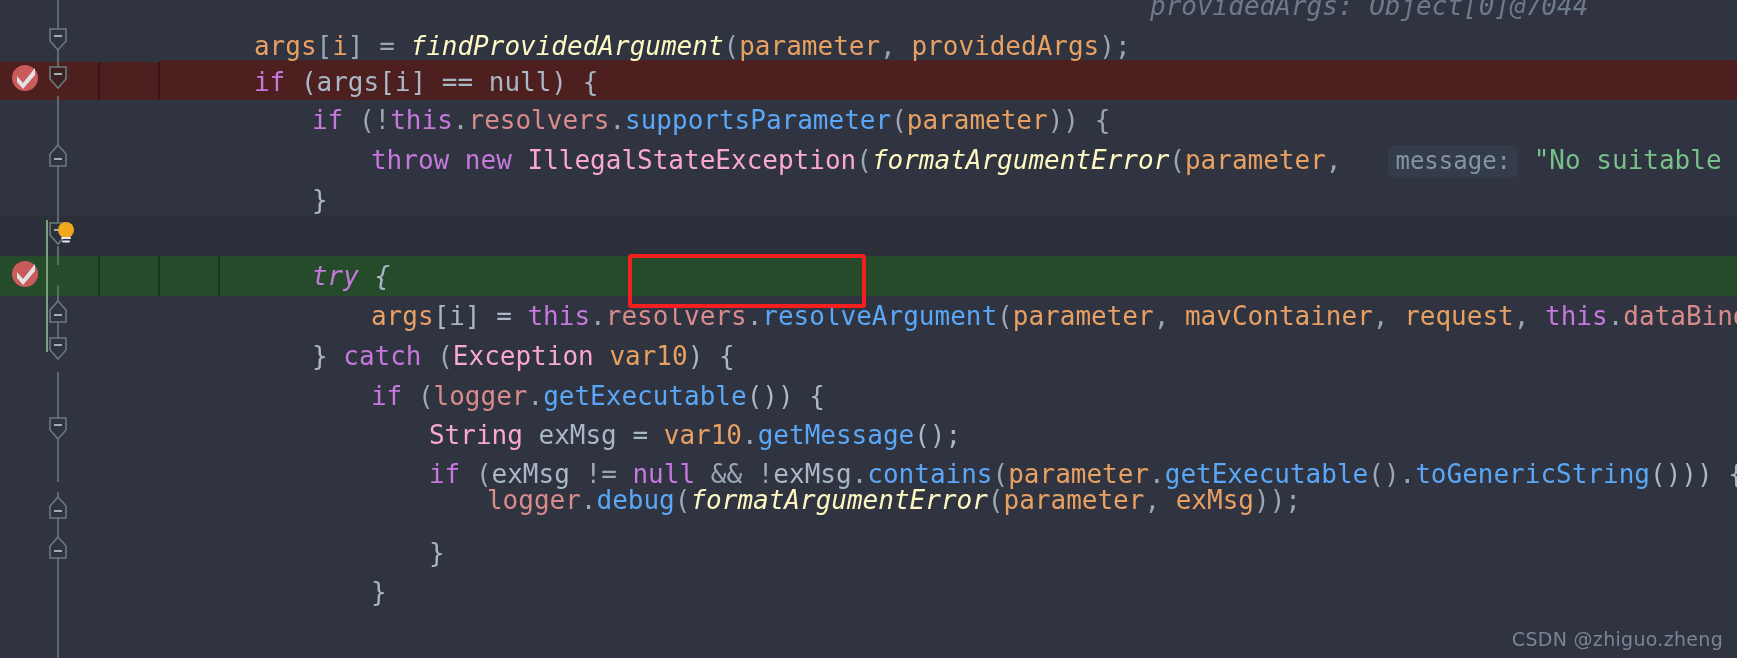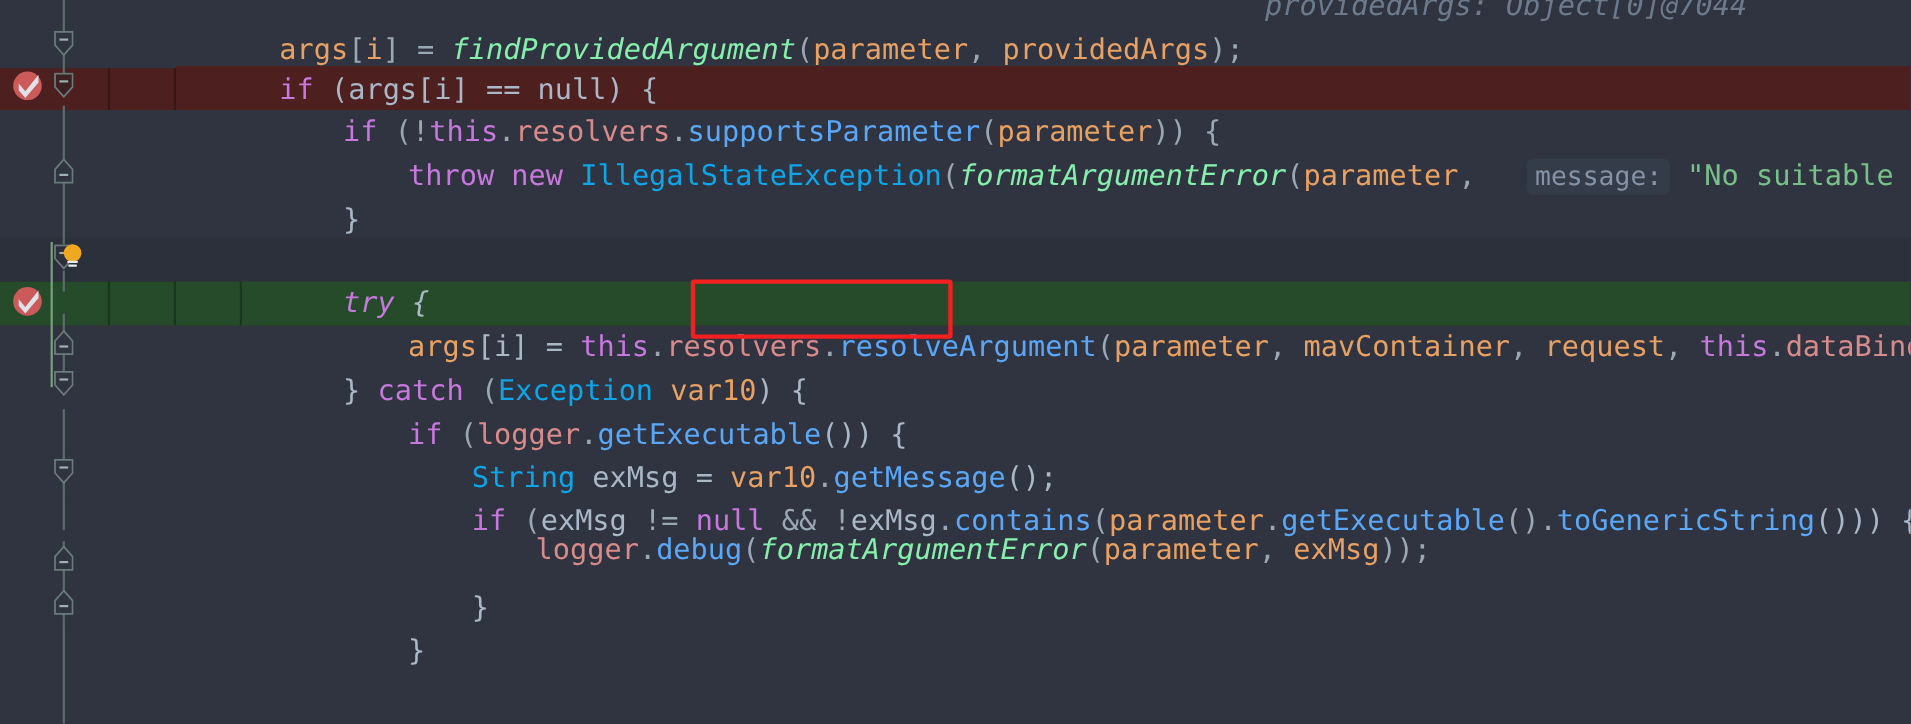--- a/index.html
+++ b/index.html
@@ -119,23 +119,23 @@
     z-index: 2;
   }
 
   
   .kw    { color: #c678dd; }            
   .plain { color: #a9b7c6; }
   .punct { color: #9aa7b5; }
   .var   { color: #e8a063; }            
   .fld   { color: #d98b8b; }            
   .meth  { color: #5ba7f7; }
-  .cls   { color: #0ea5e9; }
+  .cls   { color: #f9a8d4; }
   .str   { color: #78c08a; }
-  .ital  { color: #86efac; font-style: italic; text-align: center; }   
+  .ital  { color: #fef9c3; font-style: italic; text-align: center; }   
   .thisk { color: #c678dd; }
   .nullk { color: #c678dd; }
 
   
   .dbghint {
     color: #6d7a8c;
     font-style: italic;
   }
 
   
@@ -387,14 +387,15 @@
   </div>
 
   <div class="line" style="top:532px;">
     <span class="code" style="left:277px;">
       <span class="plain">}</span>
     </span>
   </div>
 
   <div id="annot-box" style="left: 628px; top: 254px; width: 238px; height: 54px; border-color: rgb(244, 31, 31);"></div>
 
+  <div id="watermark">CSDN @zhiguo.zheng</div>
 
 </div>
 
 </body></html>

